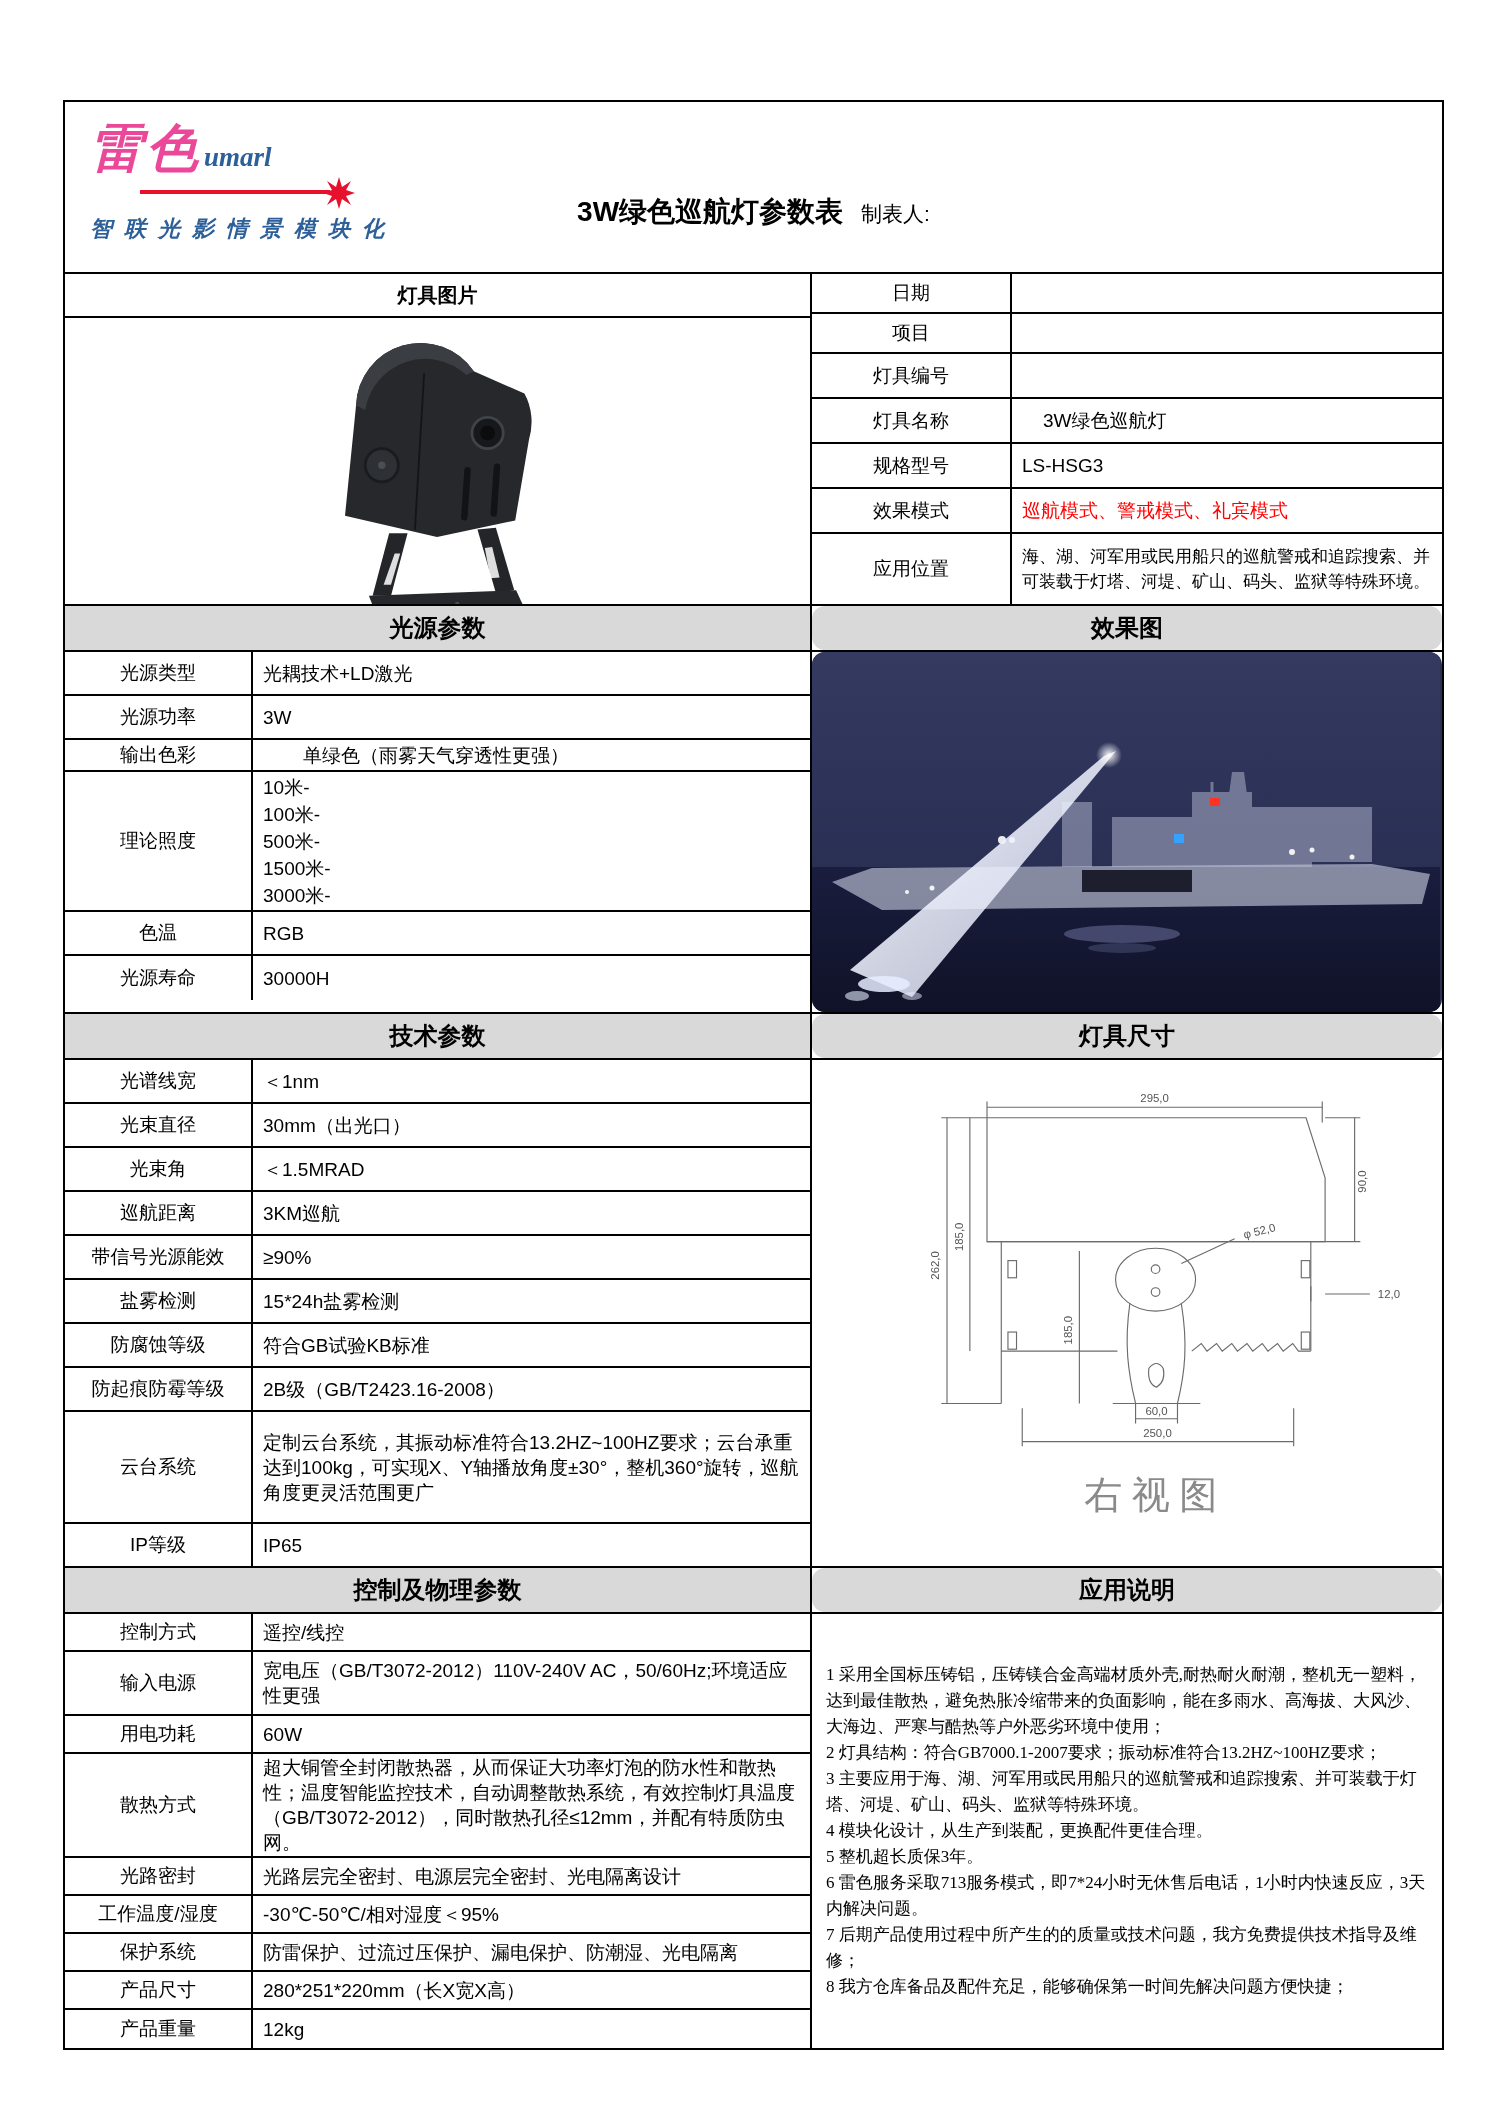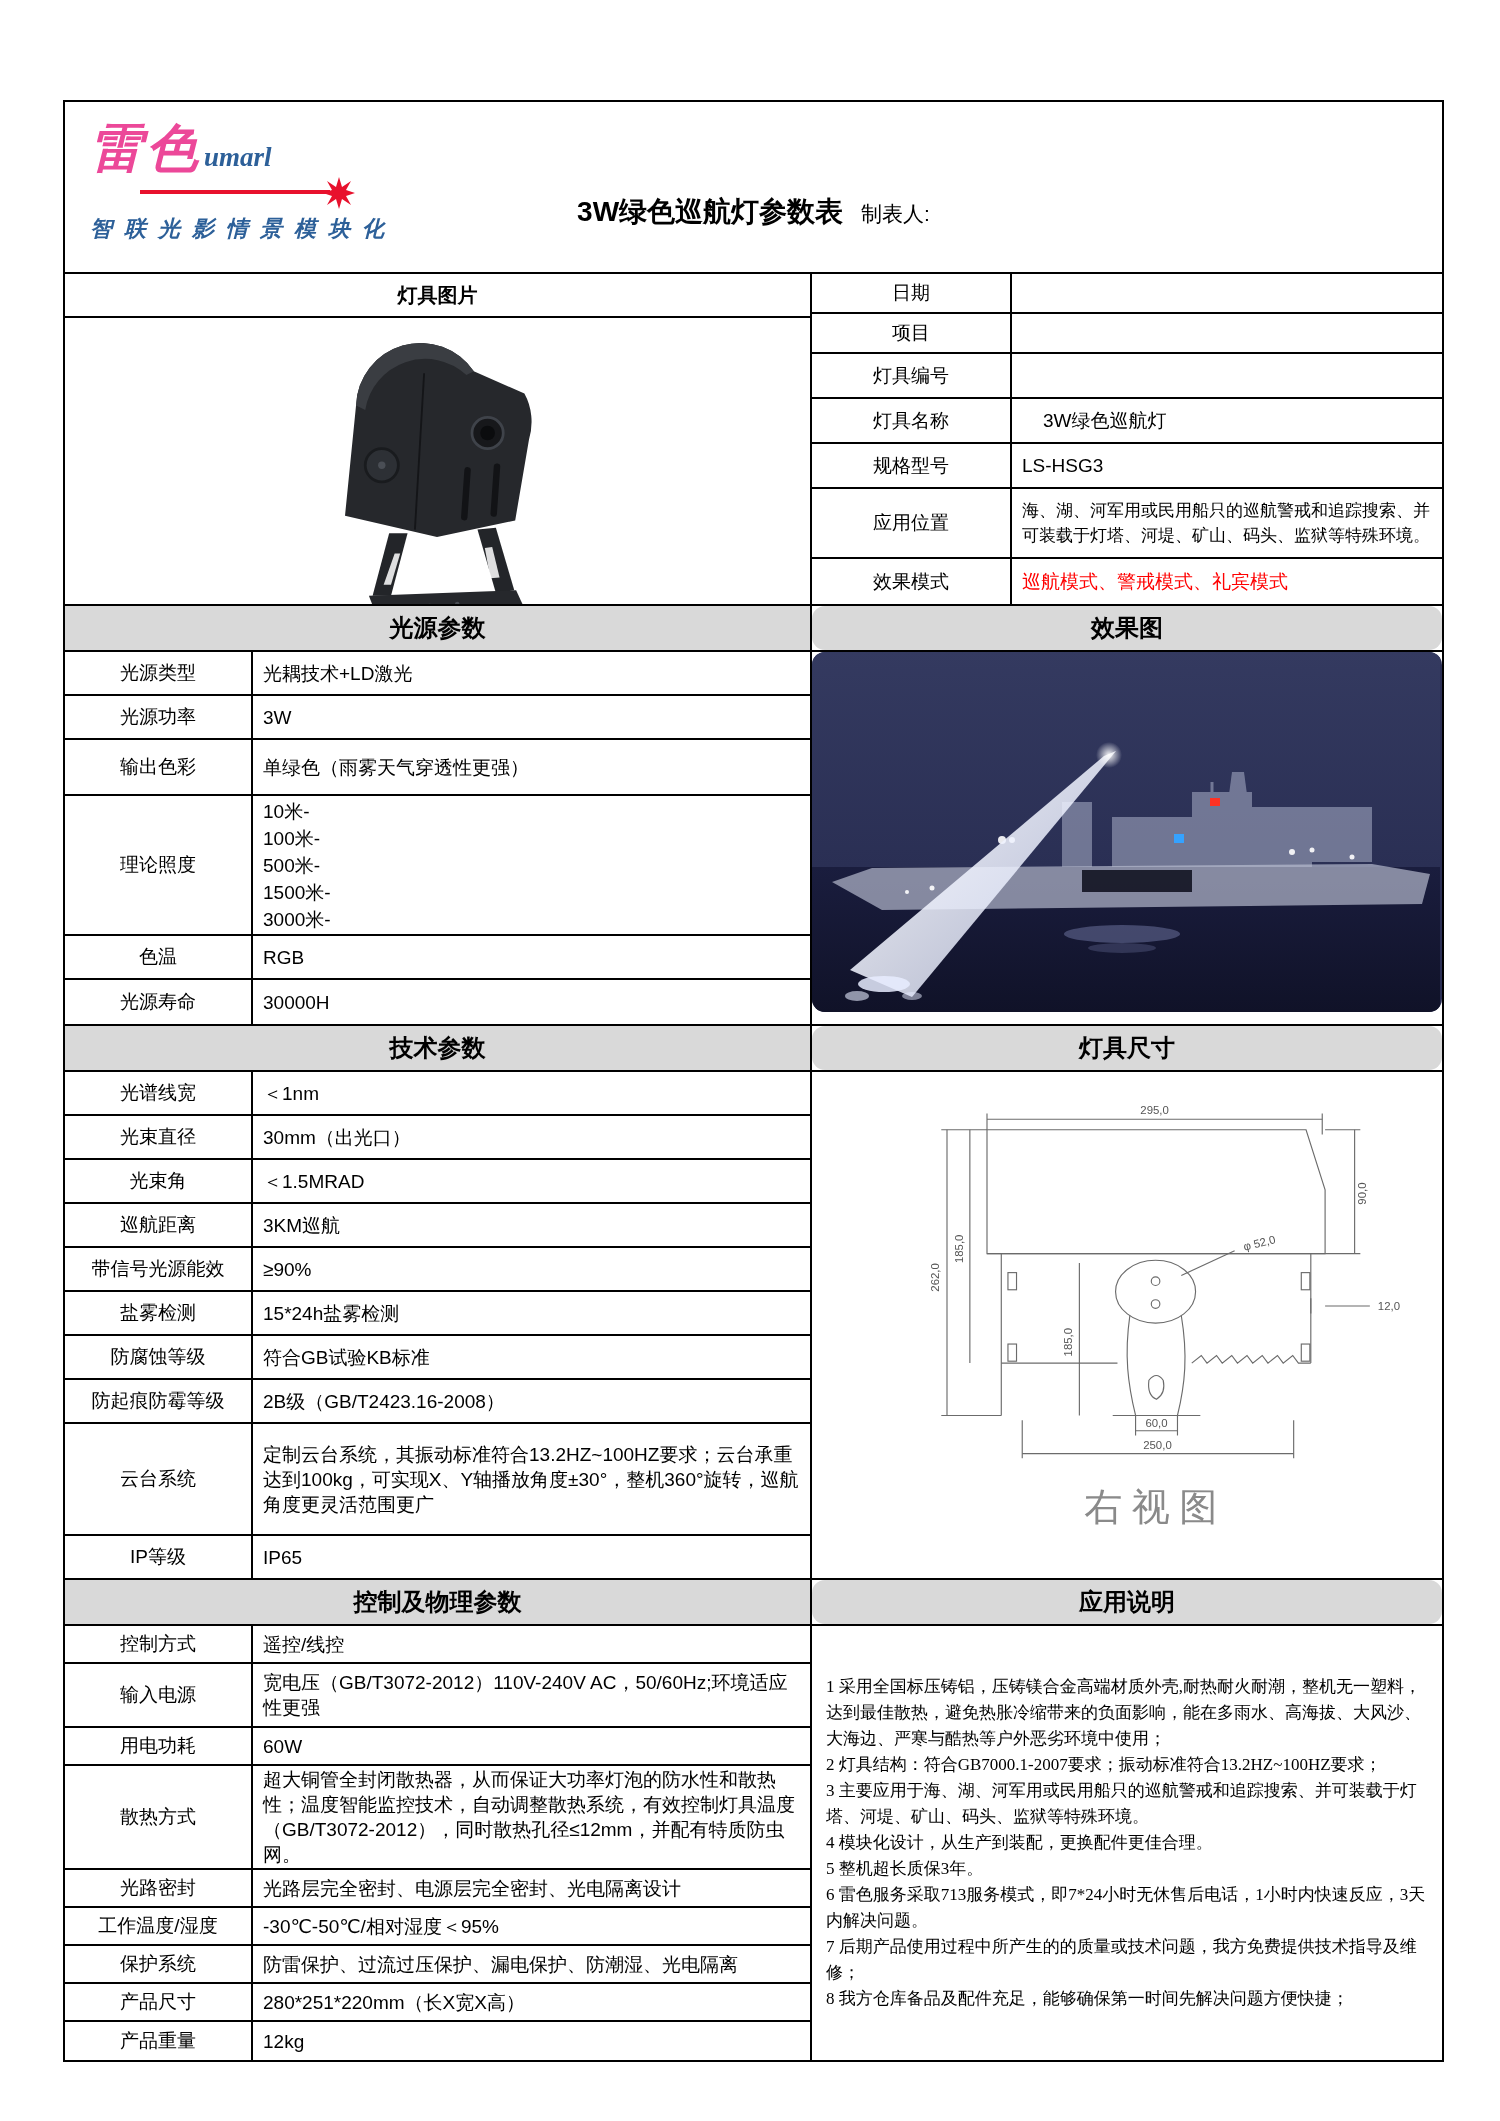--- a/index.html
+++ b/index.html
@@ -116,47 +116,47 @@
         <div class="pvalue"></div>
       </div>
       <div class="prow" style="height:45px;gap:21px;">
         <div class="plabel">灯具名称</div>
         <div class="pvalue">3W绿色巡航灯</div>
       </div>
       <div class="prow" style="height:45px;">
         <div class="plabel">规格型号</div>
         <div class="pvalue">LS-HSG3</div>
       </div>
+      <div class="prow" style="height:45px;">
+        <div class="plabel">效果模式</div>
+        <div class="pvalue red">巡航模式、警戒模式、礼宾模式</div>
+      </div>
       <div class="prow" style="height:70px;">
         <div class="plabel">应用位置</div>
         <div class="pvalue small">海、湖、河军用或民用船只的巡航警戒和追踪搜索、并可装载于灯塔、河堤、矿山、码头、监狱等特殊环境。</div>
       </div>
-      <div class="prow" style="height:45px;">
-        <div class="plabel">效果模式</div>
-        <div class="pvalue red">巡航模式、警戒模式、礼宾模式</div>
-      </div>
     </div>
   </div>
 
   <div class="band sec">
     <div class="half left sechdr">光源参数</div>
     <div class="half right sechdr">效果图</div>
   </div>
 
   <div class="band">
     <div class="half left">
       <div class="prow" style="height:44px;">
         <div class="plabel">光源类型</div>
         <div class="pvalue">光耦技术+LD激光</div>
       </div>
       <div class="prow" style="height:44px;">
         <div class="plabel">光源功率</div>
         <div class="pvalue">3W</div>
       </div>
-      <div class="prow" style="height:56px;">
+      <div class="prow" style="height:32px;gap:40px;">
         <div class="plabel">输出色彩</div>
         <div class="pvalue">单绿色（雨雾天气穿透性更强）</div>
       </div>
       <div class="prow" style="height:140px;">
         <div class="plabel">理论照度</div>
         <div class="pvalue pre">10米-
 100米-
 500米-
 1500米-
 3000米-</div>

